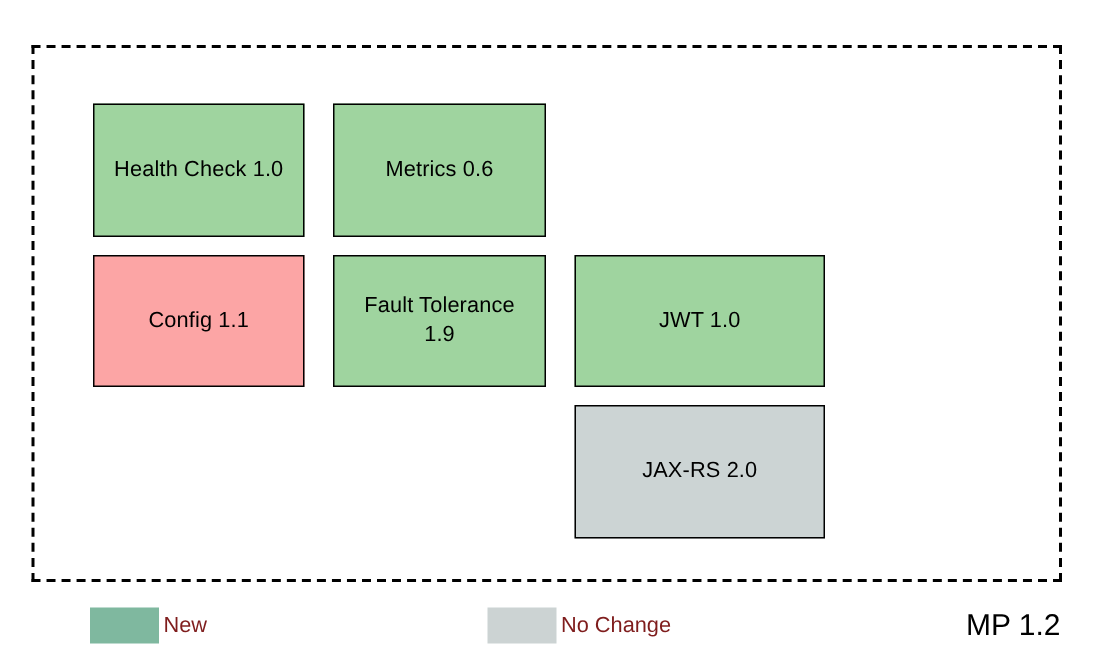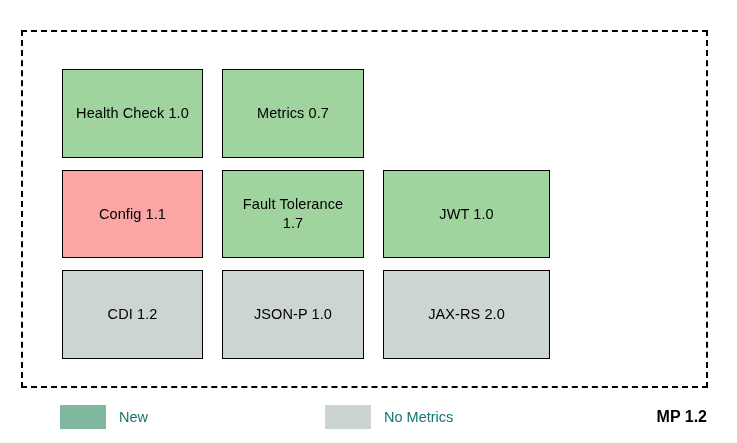--- a/index.html
+++ b/index.html
@@ -79,94 +79,88 @@
     height: 38px;
     display: flex;
     align-items: center;
   }
   .legend-swatch {
     width: 46px;
     height: 24px;
     flex: 0 0 auto;
   }
   .legend-text {
-    margin-left: 13px;
+    margin-left: 3px;
     font-size: 14.5px;
-    color: #0f766e;
+    color: #7f1d1d;
     white-space: nowrap;
   }
   .legend-item-0 { left: 60px; }
   .legend-item-1 { left: 185px; }
   .legend-item-2 { left: 325px; }
 
   .version-tag {
     position: absolute;
     right: 30px;
     top: 0;
     height: 38px;
     display: flex;
     align-items: center;
-    font-size: 16px;
-    font-weight: bold;
+    font-size: 20px;
+    font-weight: normal;
     color: #000000;
     white-space: nowrap;
   }
 </style>
 </head>
 <body>
 
 <div id="canvas">
 
   <div class="umbrella">
 
     <div class="spec-box fill-new col-1 row-1" style="left:39px; top:37px;">
       <span class="spec-label">Health Check 1.0</span>
     </div>
 
     <div class="spec-box fill-new col-2 row-1" style="left:199px; top:37px;">
-      <span class="spec-label">Metrics 0.7</span>
+      <span class="spec-label">Metrics 0.6</span>
     </div>
 
     <div class="spec-box fill-updated col-1 row-2" style="left:39px; top:138px;">
       <span class="spec-label">Config 1.1</span>
     </div>
 
     <div class="spec-box fill-new col-2 row-2" style="left:199px; top:138px;">
       <span class="spec-label">Fault Tolerance
-1.7</span>
+1.9</span>
     </div>
 
     <div class="spec-box fill-new col-3 row-2" style="left:360px; top:138px;">
       <span class="spec-label">JWT 1.0</span>
     </div>
 
-    <div class="spec-box fill-nochange col-1 row-3" style="left:39px; top:238px;">
-      <span class="spec-label">CDI 1.2</span>
-    </div>
 
-    <div class="spec-box fill-nochange col-2 row-3" style="left:199px; top:238px;">
-      <span class="spec-label">JSON-P 1.0</span>
-    </div>
 
     <div class="spec-box fill-nochange col-3 row-3" style="left:360px; top:238px;">
       <span class="spec-label">JAX-RS 2.0</span>
     </div>
 
   </div>
 
   <div class="legend">
 
     <div class="legend-item legend-item-0">
       <div class="legend-swatch" style="background:#7fb89f;"></div>
       <div class="legend-text">New</div>
     </div>
 
 
     <div class="legend-item legend-item-2">
       <div class="legend-swatch" style="background:#ccd3d3;"></div>
-      <div class="legend-text">No Metrics</div>
+      <div class="legend-text">No Change</div>
     </div>
 
     <div class="version-tag">MP 1.2</div>
 
   </div>
 
 </div>
 
 </body></html>

